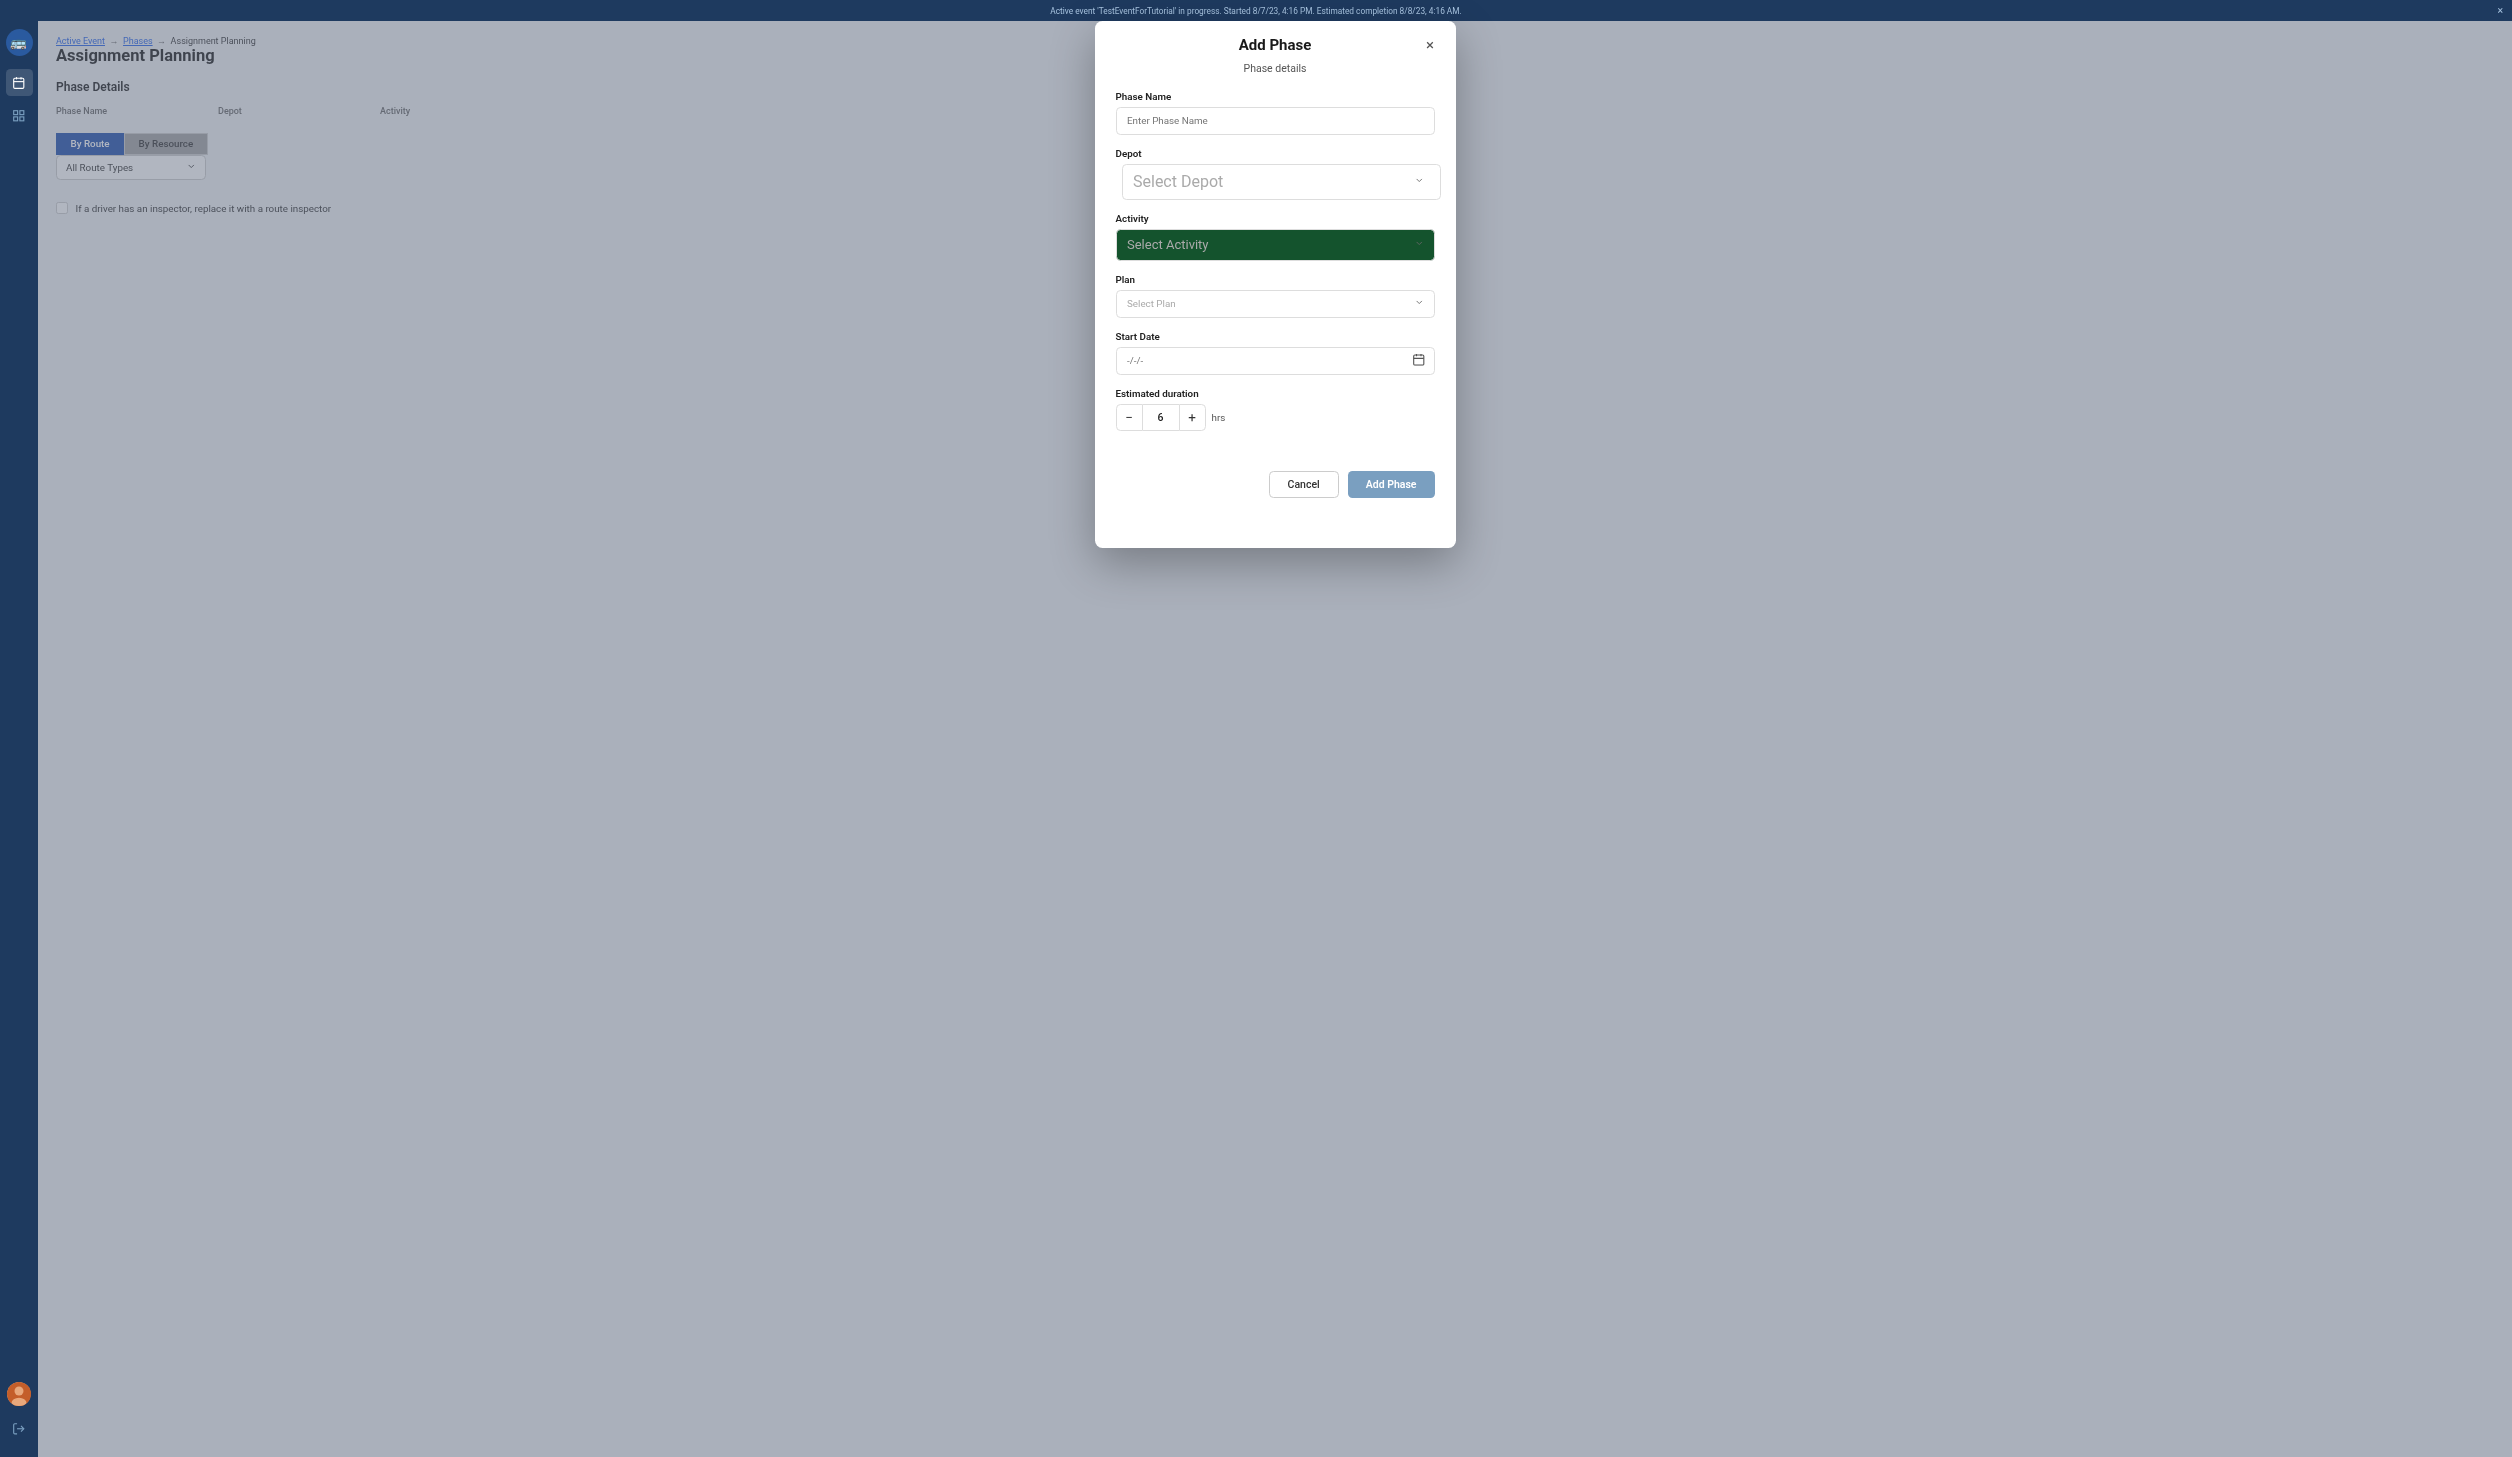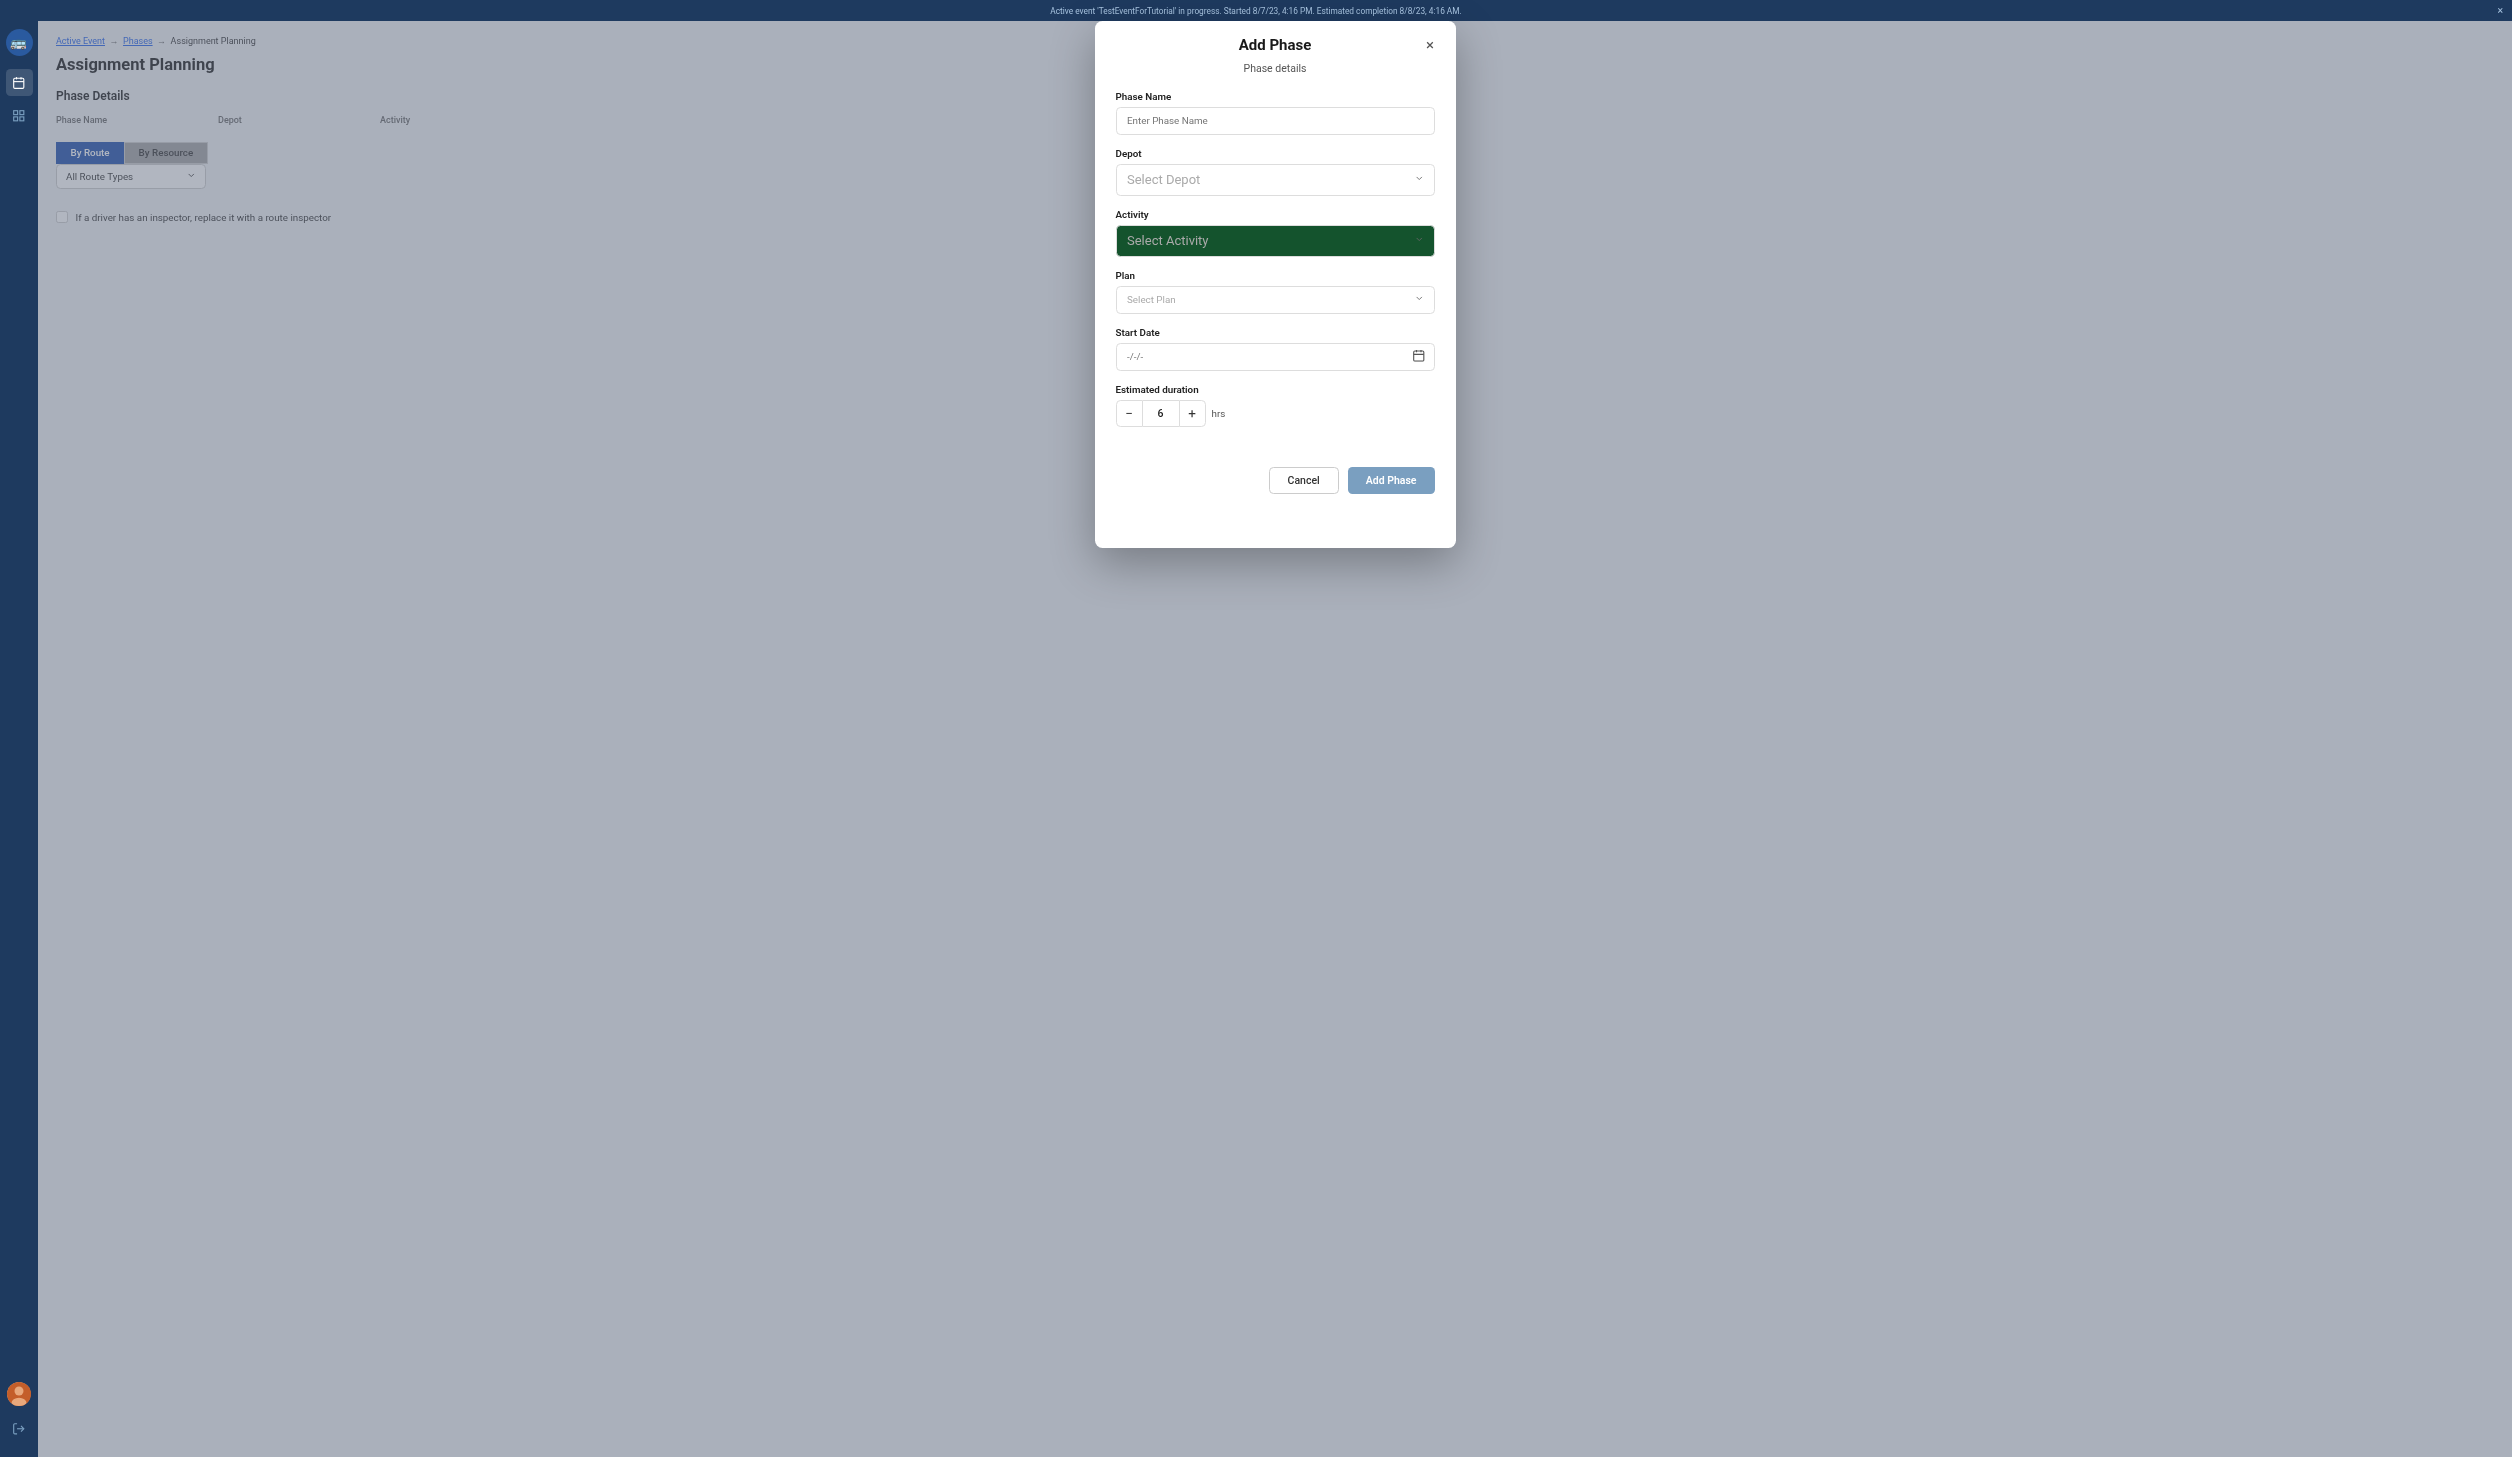--- a/index.html
+++ b/index.html
@@ -119,21 +119,20 @@
       padding: 15px 18px;
       height: calc(100vh - 21px);
       overflow-y: auto;
     }
 
     
     .breadcrumb {
       display: flex;
       align-items: center;
       gap: 4.5px;
-      margin-bottom: 9px;
       font-size: 9px;
     }
 
     .breadcrumb-link {
       color: #2563eb;
       text-decoration: underline;
       cursor: pointer;
     }
 
     .breadcrumb-arrow {
@@ -542,21 +541,21 @@
     <div class="modal-body">
 
       <div class="form-group">
         <label class="form-label">Phase Name</label>
         <input class="form-input" type="text" placeholder="Enter Phase Name" style="">
       </div>
 
       <div class="form-group">
         <label class="form-label">Depot</label>
         <div class="select-wrapper">
-          <select class="form-select" style="width:100%;padding:7.5px 10.5px;border:0.8px solid #ddd;border-radius:4.5px;font-size:13px;color:#aaa;appearance:none;background:white;">
+          <select class="form-select" style="width:100%;padding:7.5px 10.5px;border:0.8px solid #ddd;border-radius:4.5px;font-size:16px;color:#aaa;appearance:none;background:white;margin-left:6px;">
             <option value="">Select Depot</option>
           </select>
           <span class="chevron">
             <svg width="10.5" height="10.5" viewBox="0 0 24 24" fill="none" stroke="#666" stroke-width="2">
               <polyline points="6 9 12 15 18 9"></polyline>
             </svg>
           </span>
         </div>
       </div>
 

